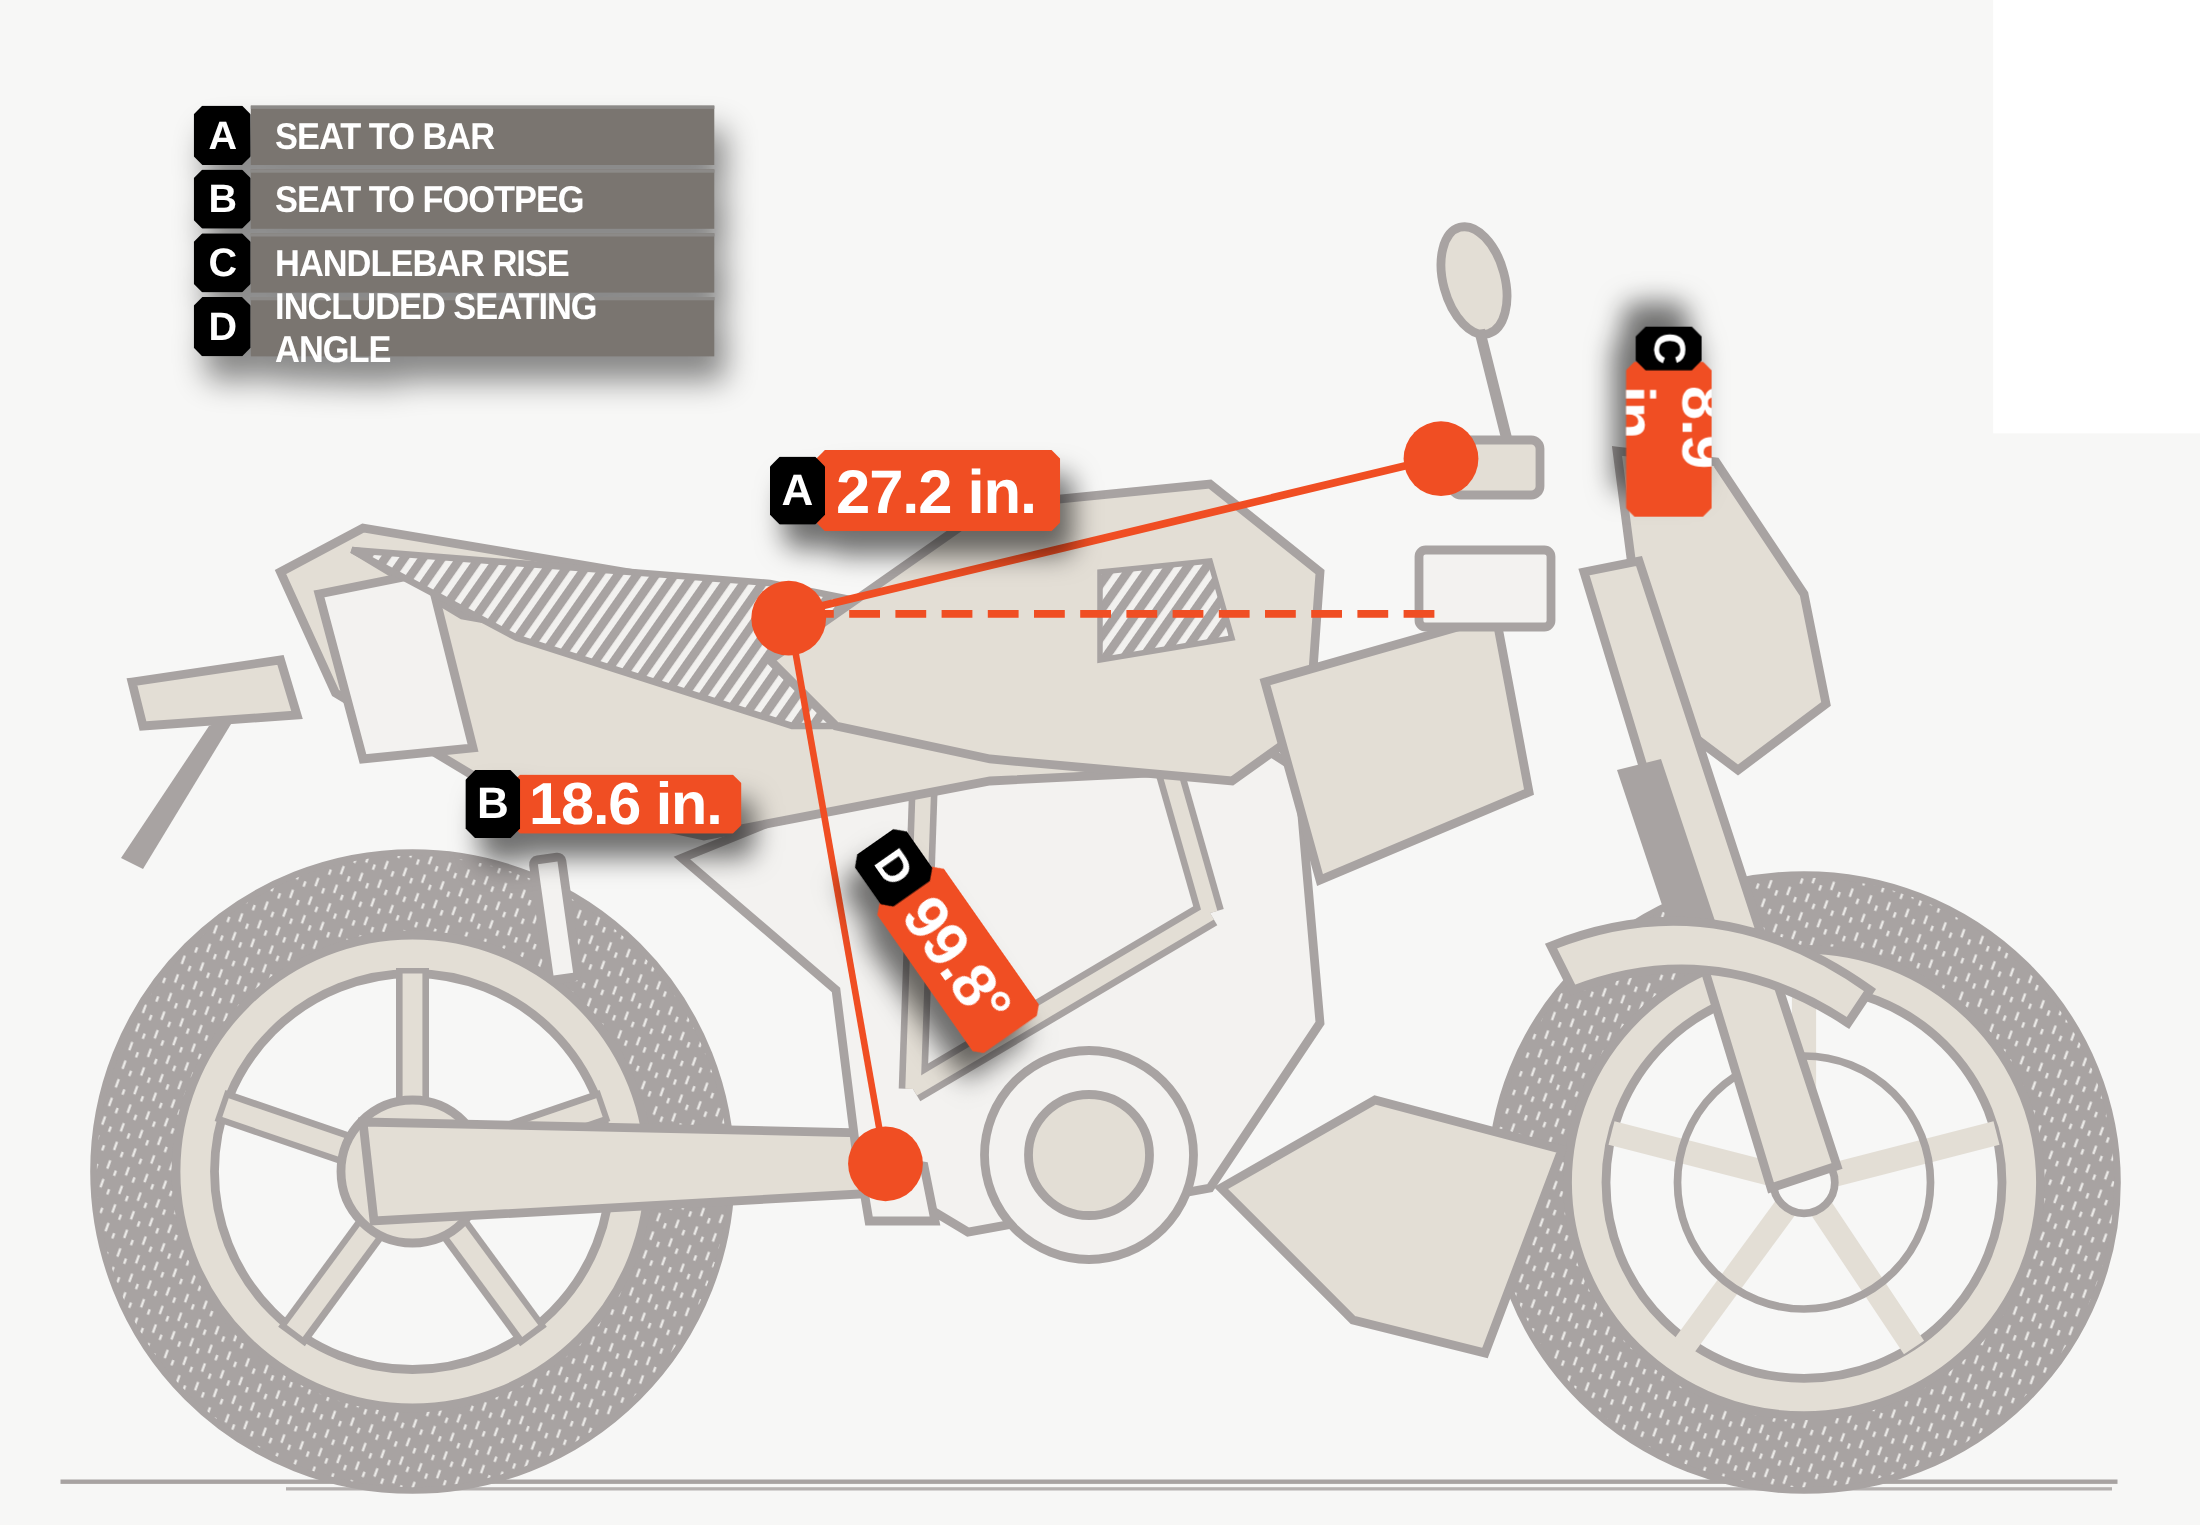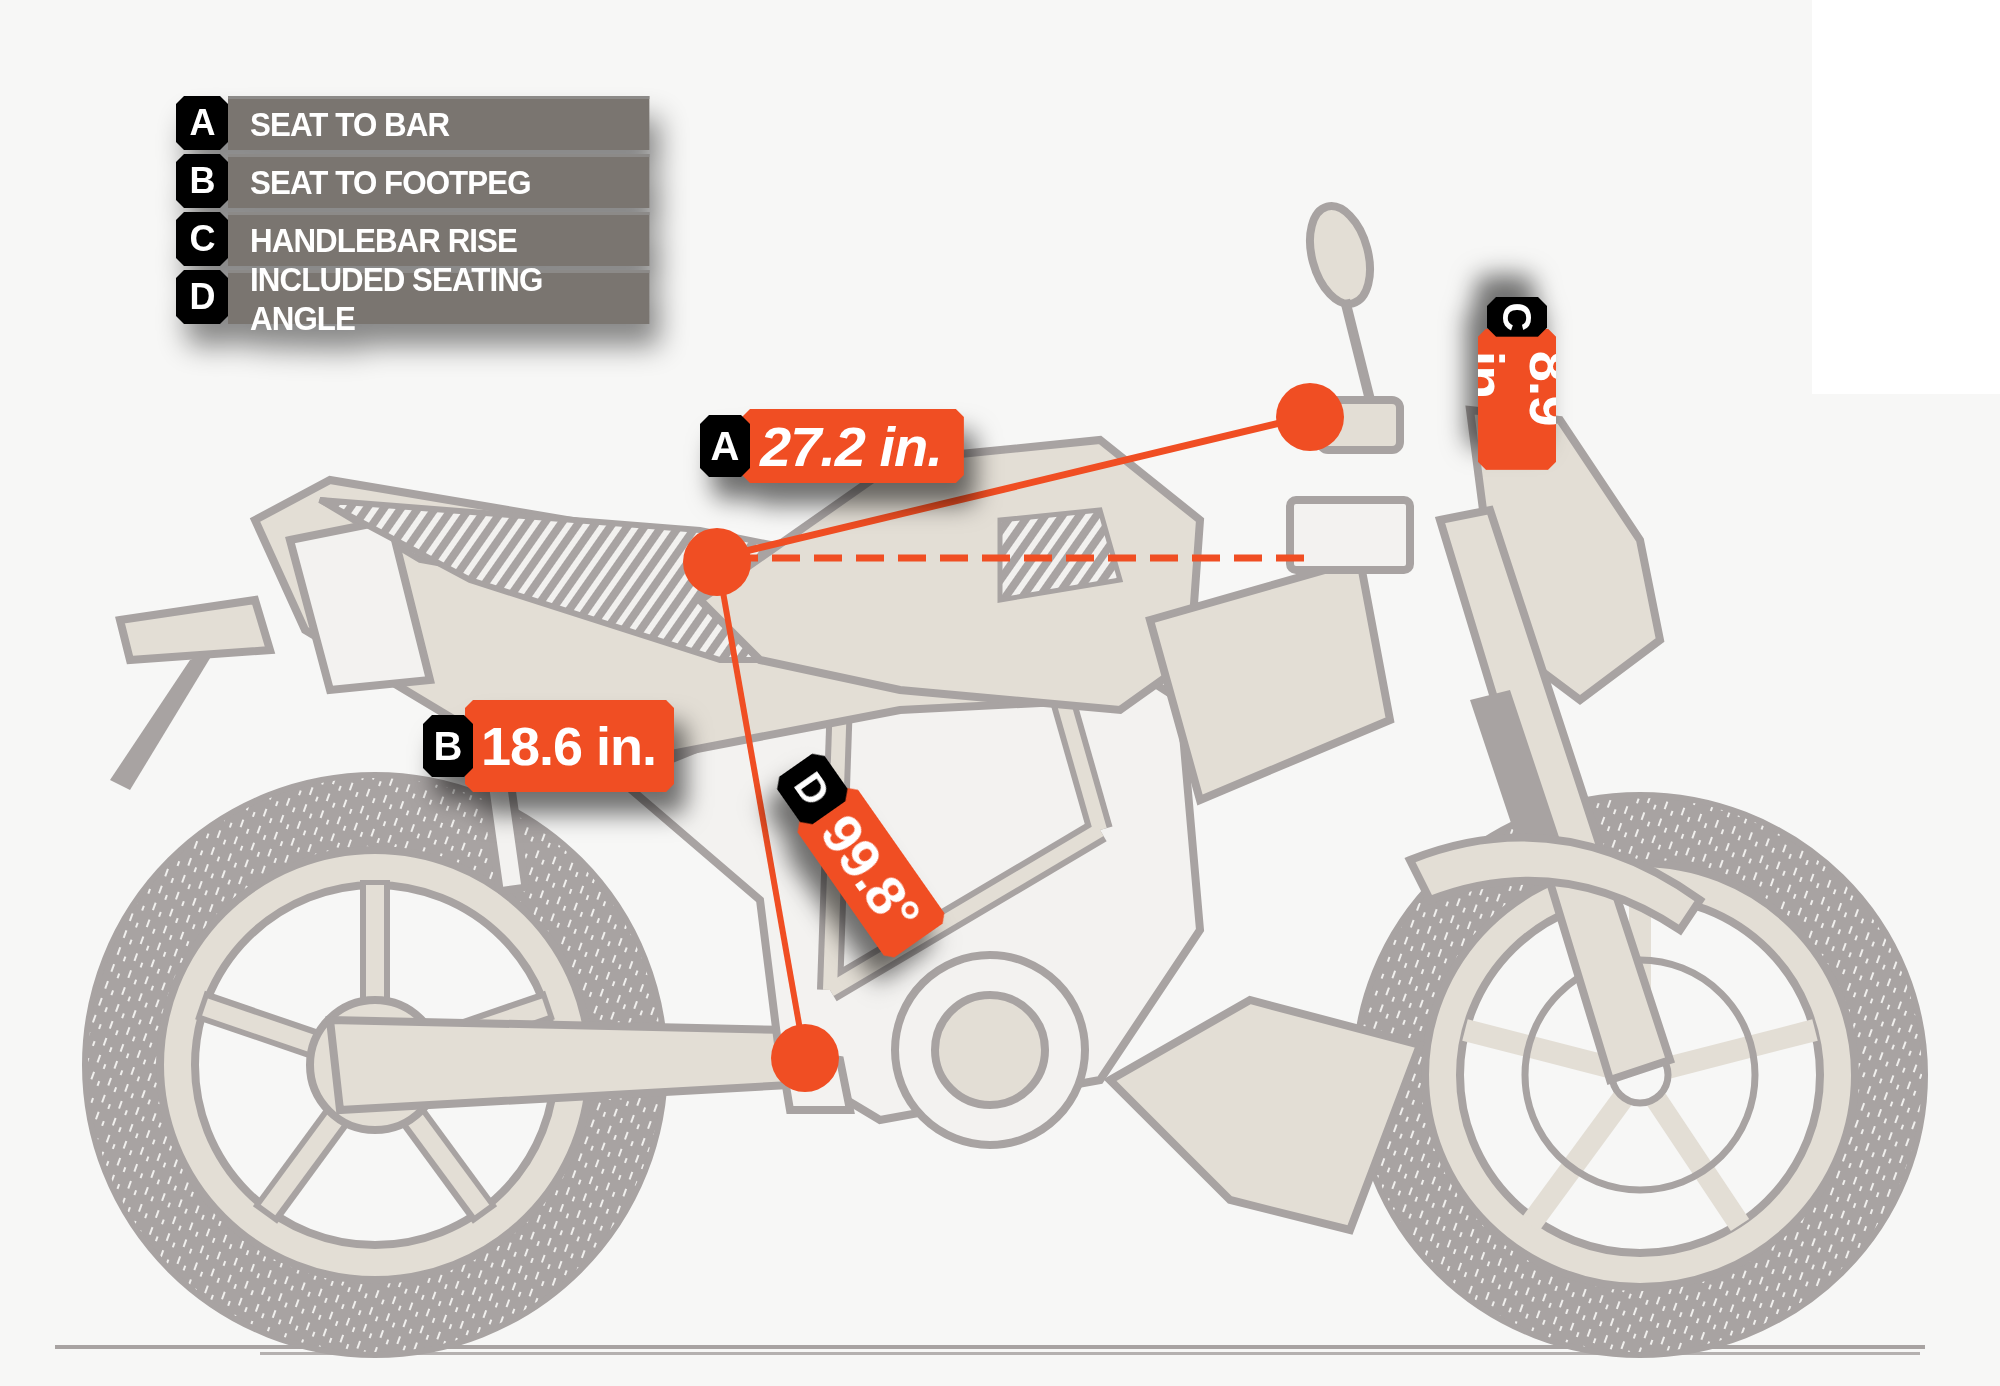--- a/index.html
+++ b/index.html
@@ -8,24 +8,24 @@
   #bike { position:absolute; left:0; top:0; }
   .legend { position:absolute; left:176px; top:96px; width:510px; filter: drop-shadow(10px 22px 14px rgba(0,0,0,0.45)); }
   .legend-row { display:flex; height:54px; margin-bottom:4px; align-items:stretch; }
   .legend-key { width:52px; background:#000; color:#fff; font-weight:bold; font-size:36px; display:flex; align-items:center; justify-content:center; clip-path:polygon(8px 0, calc(100% - 8px) 0, 100% 8px, 100% calc(100% - 8px), calc(100% - 8px) 100%, 8px 100%, 0 calc(100% - 8px), 0 8px); letter-spacing:-1px; }
   .legend-label { flex:1; background:#7a7570; color:#fff; font-weight:bold; font-size:34px; display:flex; align-items:center; padding-left:24px; letter-spacing:-1px; border-top:3px solid #8c8a88; transform:scaleX(0.92); transform-origin:left center; width:108%; }
   .tag { position:absolute; display:flex; align-items:center; filter: drop-shadow(12px 22px 12px rgba(0,0,0,0.55)); }
   .tag-key { background:#000; color:#fff; font-weight:bold; display:flex; align-items:center; justify-content:center; clip-path:polygon(9px 0, calc(100% - 9px) 0, 100% 9px, 100% calc(100% - 9px), calc(100% - 9px) 100%, 9px 100%, 0 calc(100% - 9px), 0 9px); position:relative; z-index:2; }
   .tag-val { background:#f04e23; color:#fff; font-weight:bold; display:flex; align-items:center; clip-path:polygon(8px 0, calc(100% - 8px) 0, 100% 8px, 100% calc(100% - 8px), calc(100% - 8px) 100%, 8px 100%, 0 calc(100% - 8px), 0 8px); letter-spacing:-1px; }
   .tag-a { left:700px; top:409px; }
   .tag-a .tag-key { width:50px; height:62px; font-size:40px; margin-right:-8px; }
-  .tag-a .tag-val { height:74px; font-size:56px; padding:0 22px 0 18px;font-style:italic; }
+  .tag-a .tag-val { height:74px; font-size:56px; padding:0 22px 0 18px; }
   .tag-b { left:423px; top:700px; }
   .tag-b .tag-key { width:50px; height:62px; font-size:40px; margin-right:-8px; }
-  .tag-b .tag-val { height:92px; font-size:54px; padding:0 18px 0 16px; }
+  .tag-b .tag-val { height:54px; font-size:54px; padding:0 18px 0 16px; }
   .tag-c { left:1400px; top:297px; transform-origin:0 0; }
   .tag-d { left:826px; top:744px; transform:rotate(55deg); transform-origin:0 0; }
   .tag-c-inner { position:absolute; left:0; top:0; transform:rotate(90deg) translate(0,-100%); transform-origin:0 0; display:flex; align-items:center; filter: drop-shadow(-22px 12px 12px rgba(0,0,0,0.55)); }
   .tag-c .tag-key { width:62px; height:60px; font-size:40px; margin-right:-8px; }
   .tag-c .tag-val { height:78px; font-size:56px; padding:0 22px 0 22px; }
   .tag-d .tag-key { width:58px; height:58px; font-size:40px; margin-right:-10px; }
   .tag-d .tag-val { height:74px; font-size:56px; padding:0 20px 0 20px; }
 </style>
 </head>
 <body>

